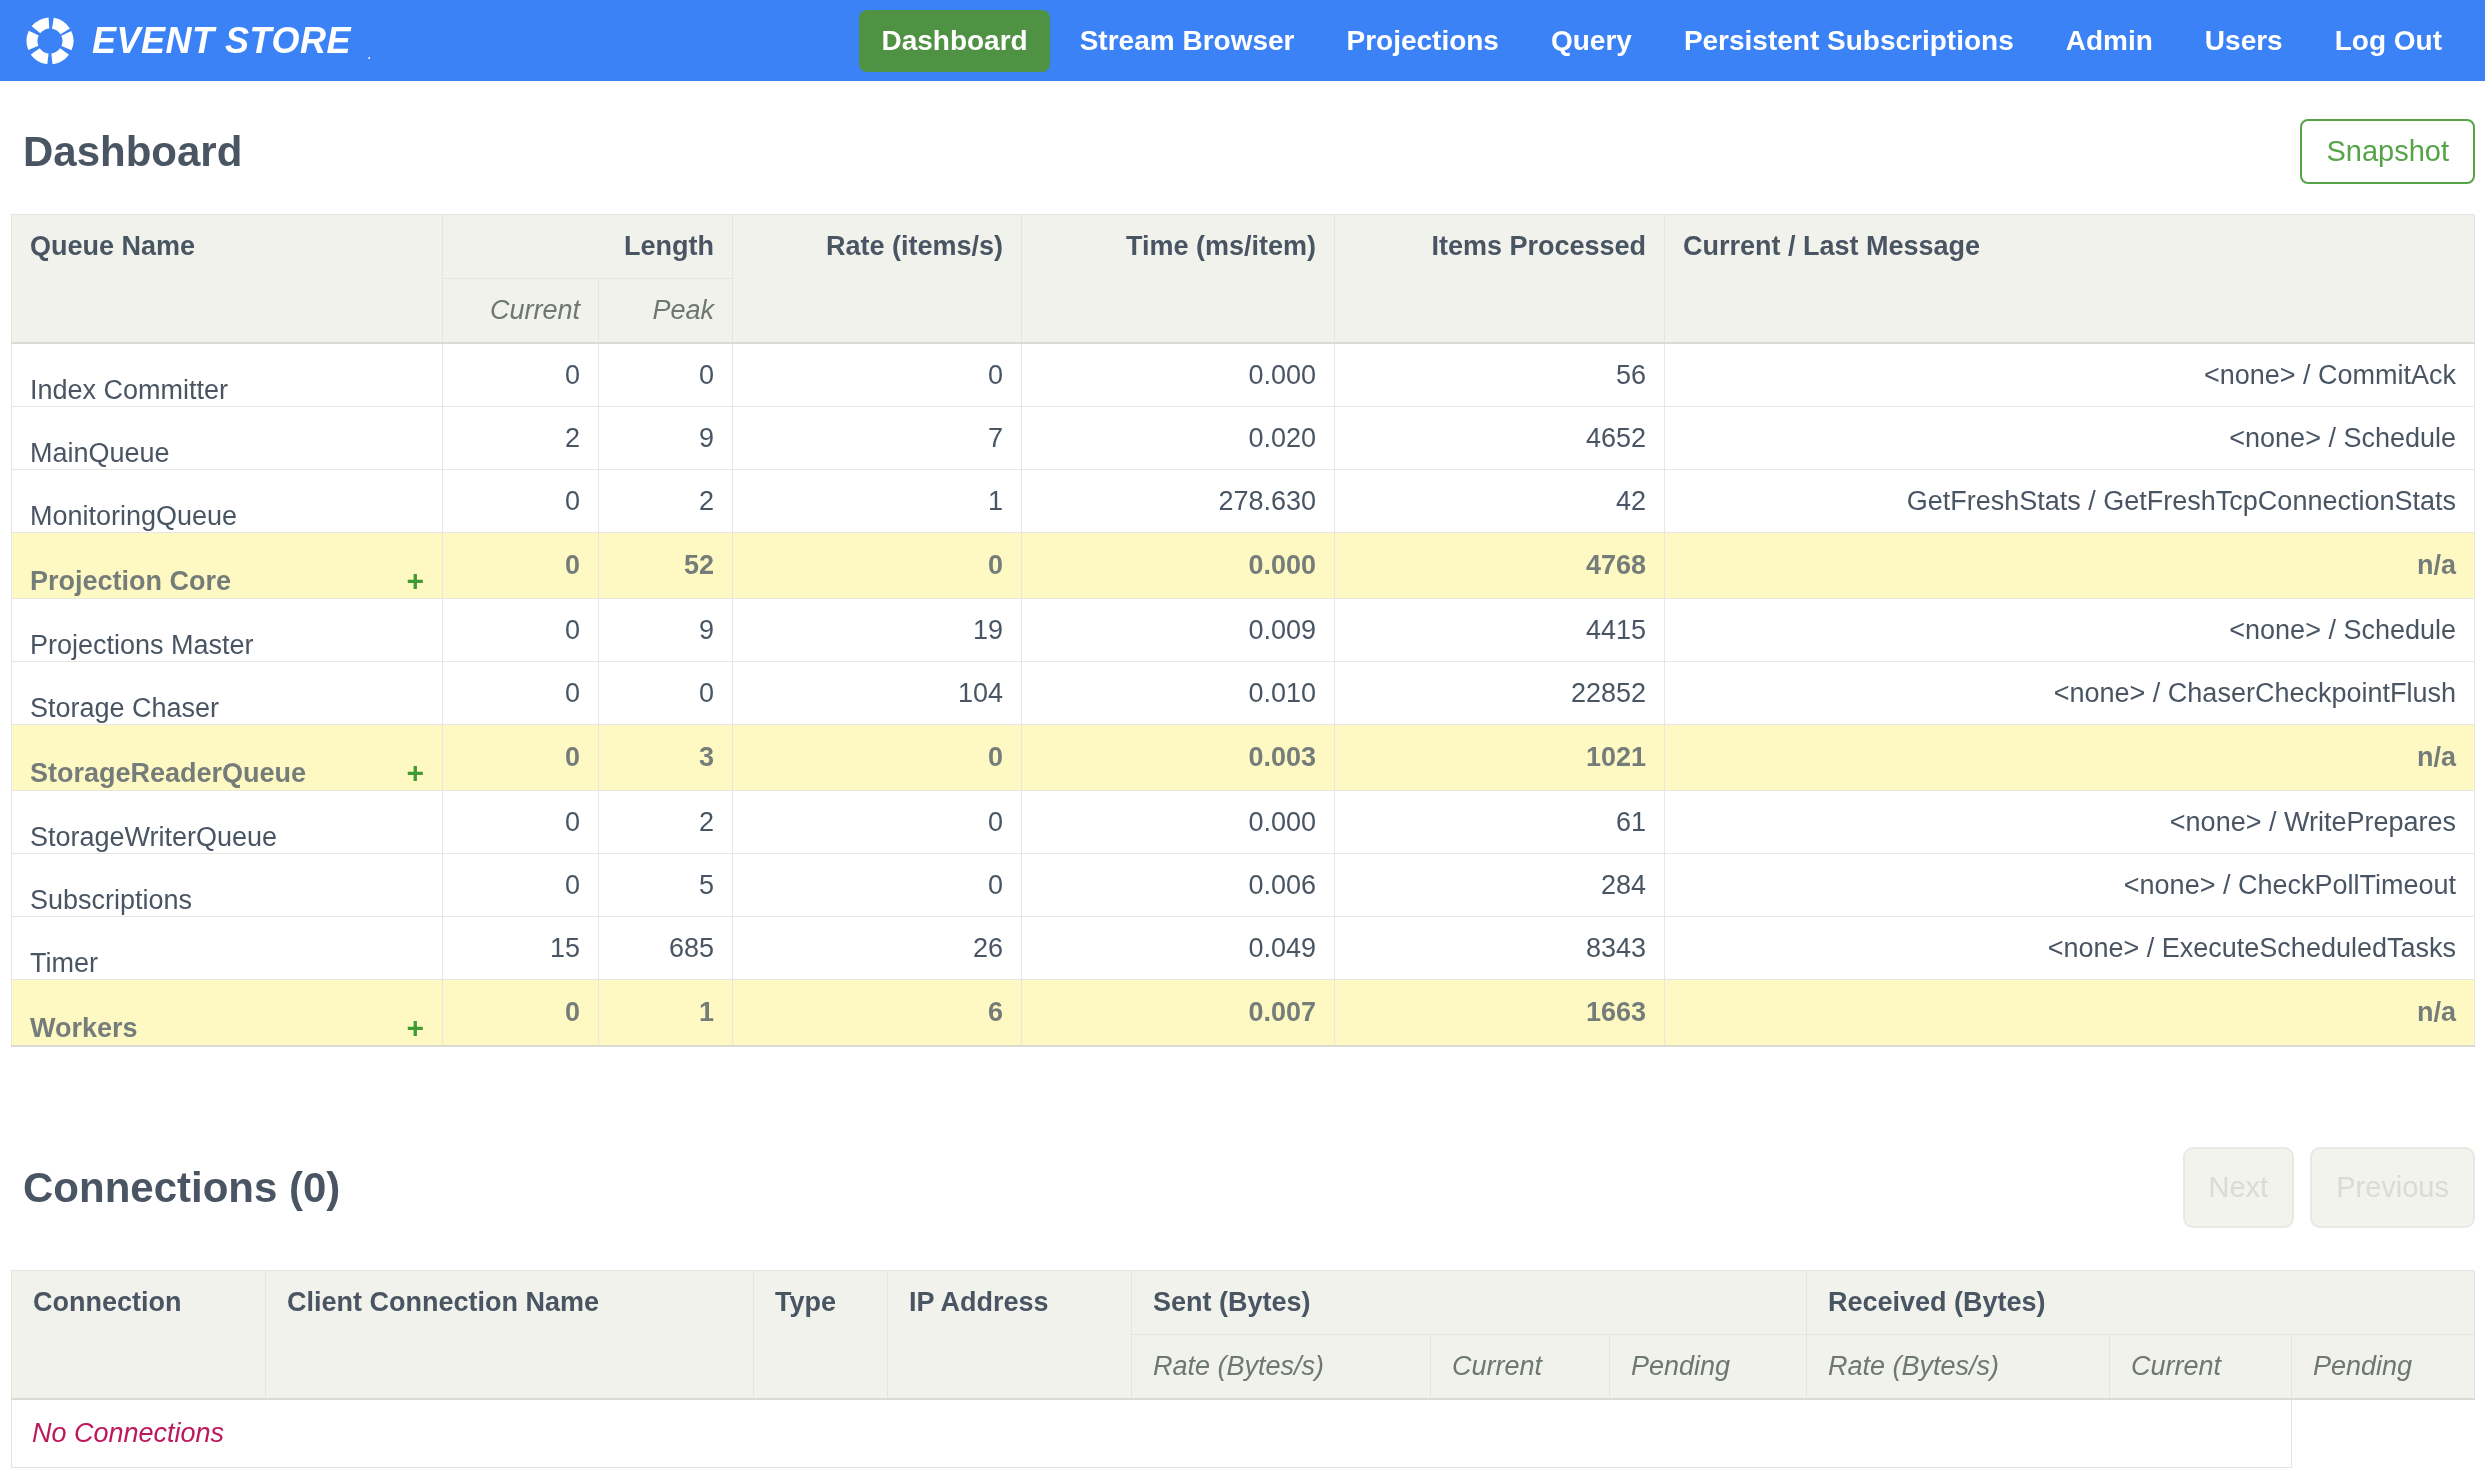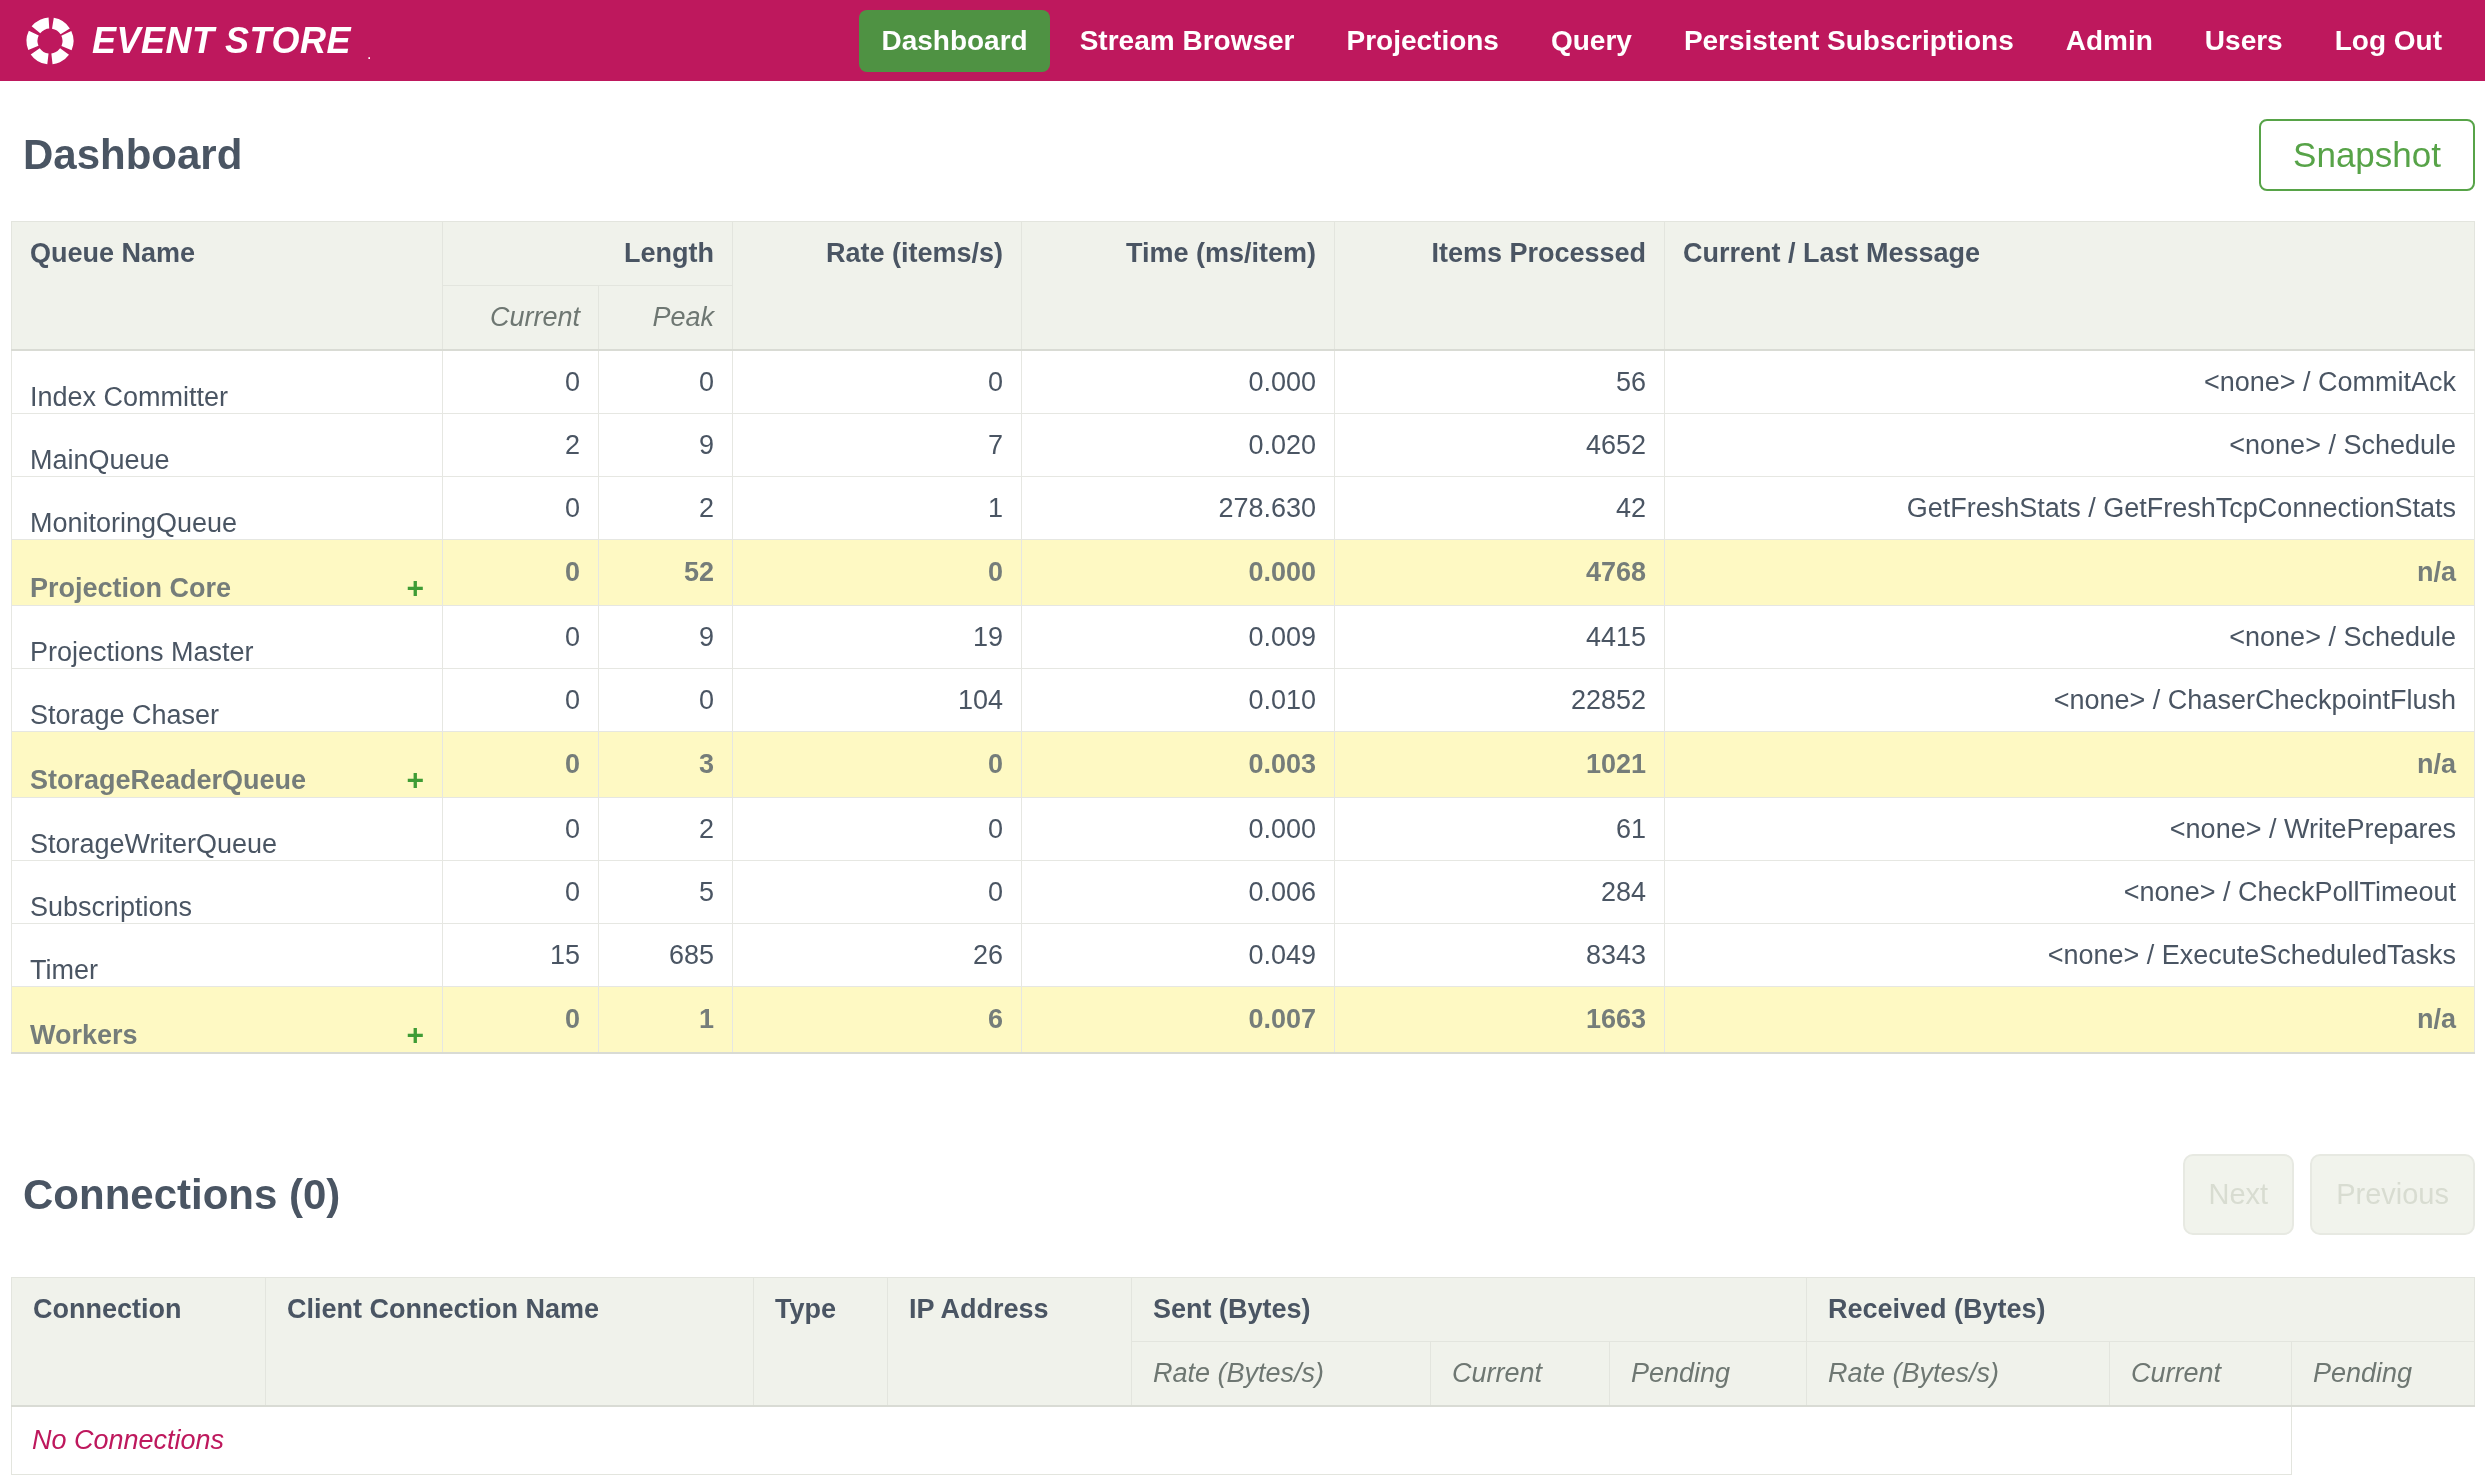--- a/index.html
+++ b/index.html
@@ -5,21 +5,21 @@
   * { box-sizing: border-box; margin: 0; padding: 0; }
   html, body { background: #ffffff; }
   body {
     width: 2486px; height: 1478px; overflow: hidden;
     font-family: "Liberation Sans", sans-serif;
     color: #4a5563;
   }
 
   
   .nav {
-    height: 81px; background: #be185d;
+    height: 81px; background: #3b82f6;
     display: flex; align-items: center;
     padding: 0 22px;
   }
   .brand { display: flex; align-items: center; gap: 14px; cursor: pointer; }
   .brand-text {
     color: #ffffff; font-size: 36px; font-weight: bold; font-style: italic;
     letter-spacing: 0.5px; white-space: nowrap;
   }
   .brand-dot { color:#ffffff; font-size: 16px; align-self: flex-end; margin-left: 2px; margin-bottom: 6px;}
   .nav-menu { margin-left: auto; display: flex; align-items: center; gap: 8px; }
@@ -33,21 +33,21 @@
   .content { padding: 0 11px; }
   .section-head {
     display: flex; align-items: center; justify-content: space-between;
   }
   .page-head { margin: 38px 0 30px 0; }
   h1 { font-size: 42px; font-weight: bold; color: #4a5563; padding-left: 12px; }
 
   .btn-snapshot {
     background: #ffffff; border: 2px solid #57a348; color: #57a348;
     font-family: "Liberation Sans", sans-serif;
-    font-size: 35px; padding: 14px 32px; border-radius: 8px; cursor: pointer;
+    font-size: 29px; padding: 14px 24px; border-radius: 8px; cursor: pointer;
   }
 
   
   table { width: 100%; border-collapse: collapse; table-layout: fixed; font-size: 27px; }
   th, td { border: 1px solid #e3e5de; }
   thead th { background: #f0f2eb; color: #4a5563; font-weight: bold; text-align: left; margin-left: 28px; }
   thead { border-bottom: 2px solid #d9dbd4; }
 
   
   .queue-table td { height: 60px; padding: 0 18px; border-color: #e6e7e2; }

